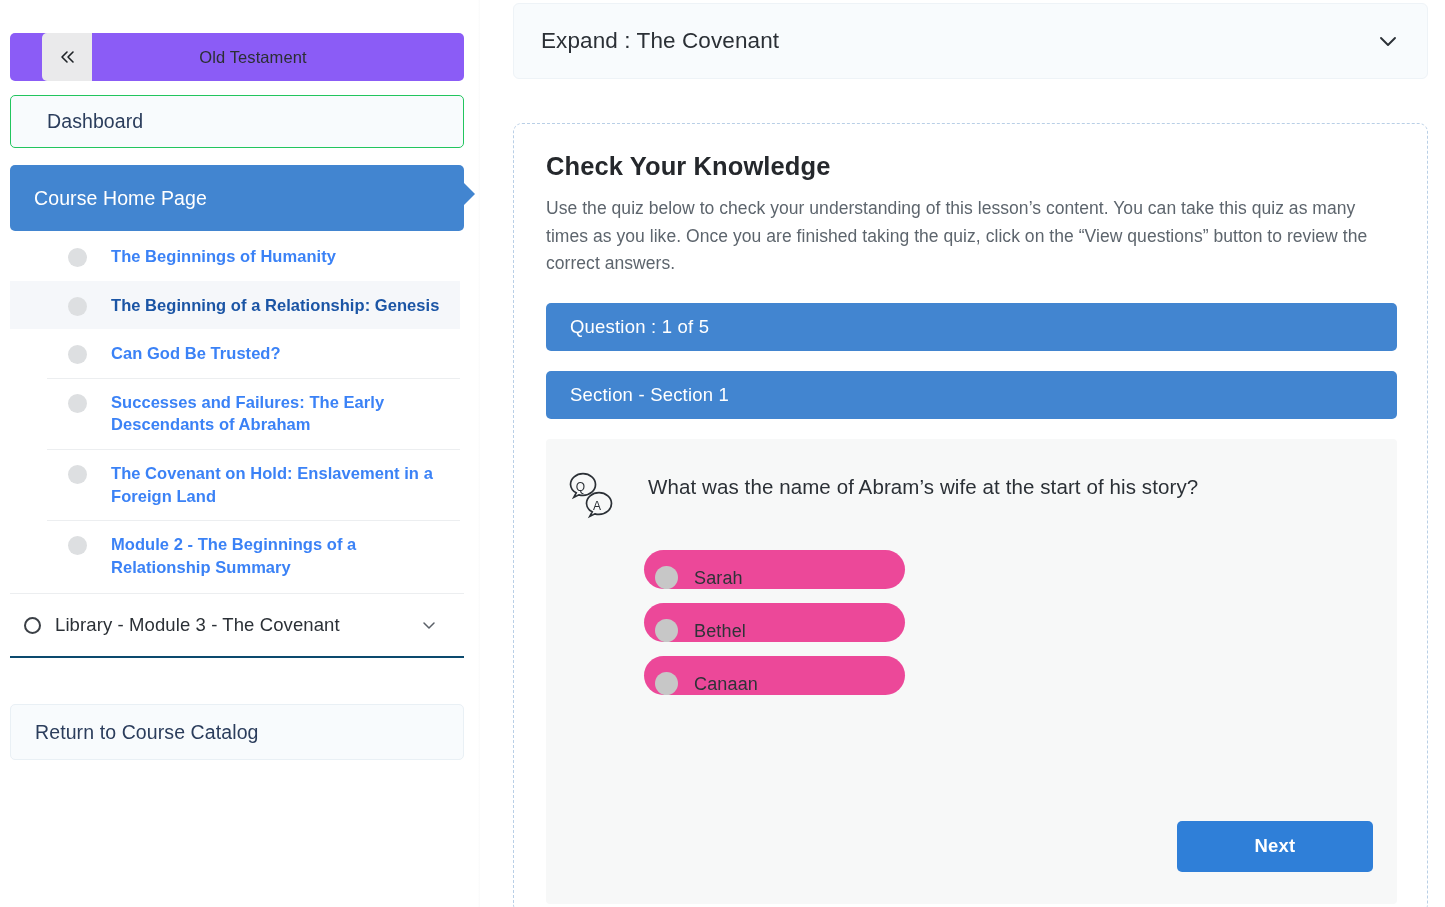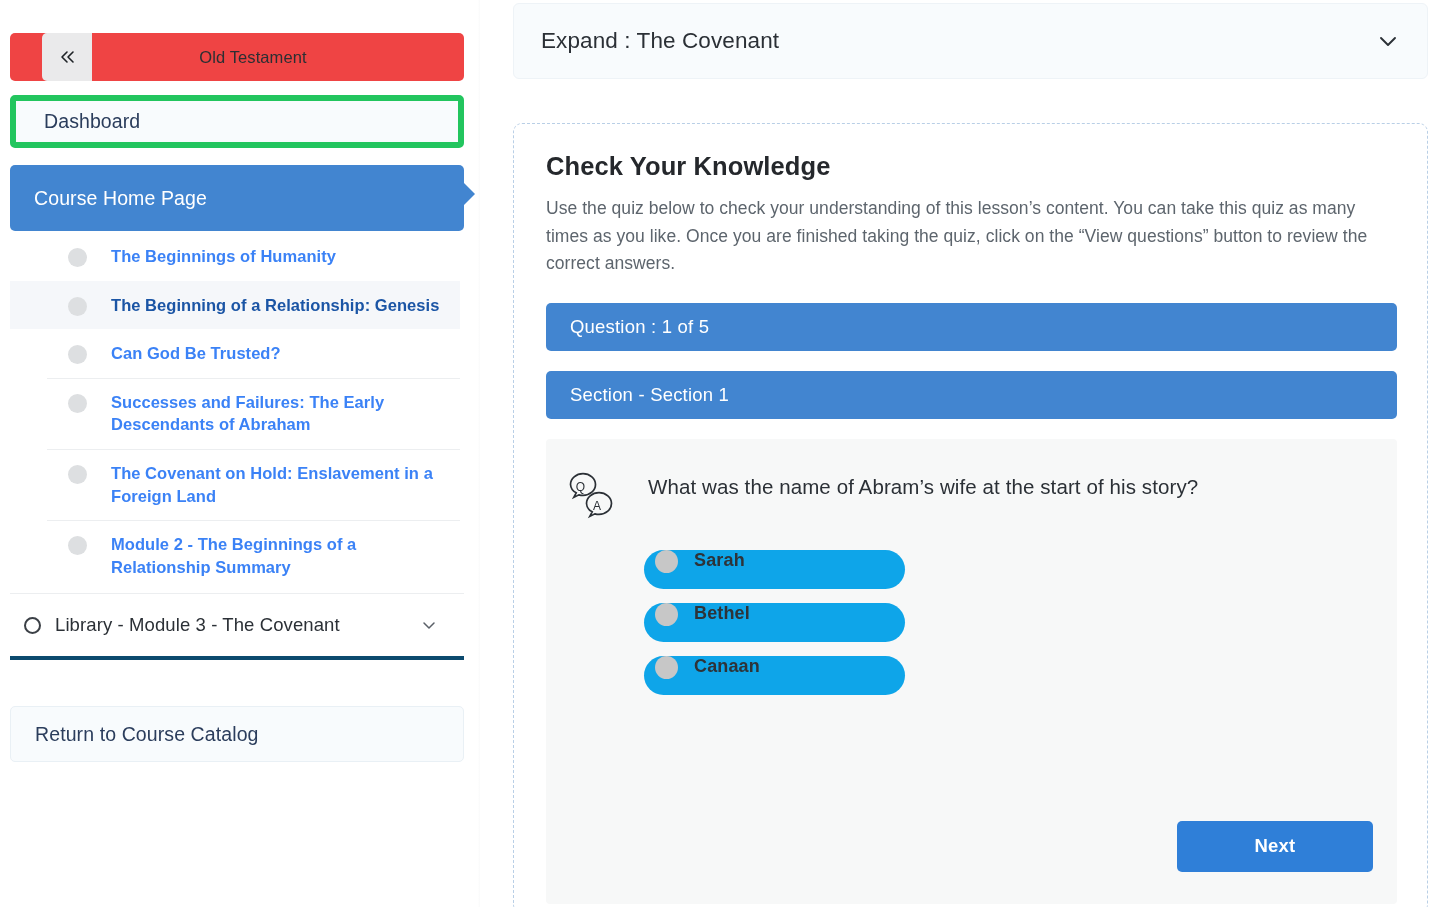--- a/index.html
+++ b/index.html
@@ -34,21 +34,21 @@
     width: 10px;
     height: 907px;
     background: linear-gradient(to right, #ffffff 0%, #f4f5f6 35%, #fbfbfc 100%);
   }
 
   .course-header {
     display: flex;
     align-items: stretch;
     margin: 33px 16px 0 10px;
     height: 48px;
-    background: #ef4444;
+    background: #8b5cf6;
     border-radius: 5px;
     overflow: hidden;
     padding-left: 32px;
   }
   .collapse-btn {
     width: 50px;
     display: flex;
     align-items: center;
     justify-content: center;
     background: #eaeaeb;
@@ -67,23 +67,23 @@
     color: #2b2f33;
     padding-right: 50px;
     letter-spacing: .1px;
   }
 
   .nav-plain {
     margin: 14px 16px 0 10px;
     height: 53px;
     display: flex;
     align-items: center;
-    padding-left: 28px;
+    padding-left: 36px;
     background: #f8fbfd;
-    border: 6px solid #22c55e;
+    border: 1px solid #22c55e;
     border-radius: 5px;
     font-size: 19.5px;
     color: #2b3d5c;
     cursor: pointer;
     letter-spacing: .1px;
   }
 
   .nav-active-wrap {
     position: relative;
     margin: 17px 16px 0 10px;
@@ -156,21 +156,21 @@
   .lesson-item.active .lesson-label { color: #1b55a5; }
 
   .module-row {
     position: relative;
     display: flex;
     align-items: center;
     margin: 2px 16px 0 10px;
     padding: 20px 8px 20px 14px;
     cursor: pointer;
     border-top: 1px solid #eceef0;
-    border-bottom: 4px solid #0c4a6e;
+    border-bottom: 2px solid #0c4a6e;
   }
   .module-circle {
     flex: 0 0 17px;
     width: 17px; height: 17px;
     border: 2px solid #3b4046;
     border-radius: 50%;
     margin-right: 14px;
   }
   .module-label {
     flex: 1;
@@ -295,28 +295,27 @@
     letter-spacing: .1px;
     padding-top: 6px;
   }
 
   .options {
     margin: 28px 0 0 76px;
   }
   .option {
     width: 261px;
     height: 39px;
-    background: #0ea5e9;
+    background: #ec4899;
     border-radius: 20px;
     display: flex;
-    align-items: flex-start;
+    align-items: flex-end;
     padding-left: 11px;
     margin-bottom: 14px;
     cursor: pointer;
-    font-weight: bold;
   }
   .radio {
     flex: 0 0 23px;
     width: 23px; height: 23px;
     border-radius: 50%;
     background: #c7c7c7;
     margin-right: 16px;
   }
   .option-label {
     font-size: 18px;

